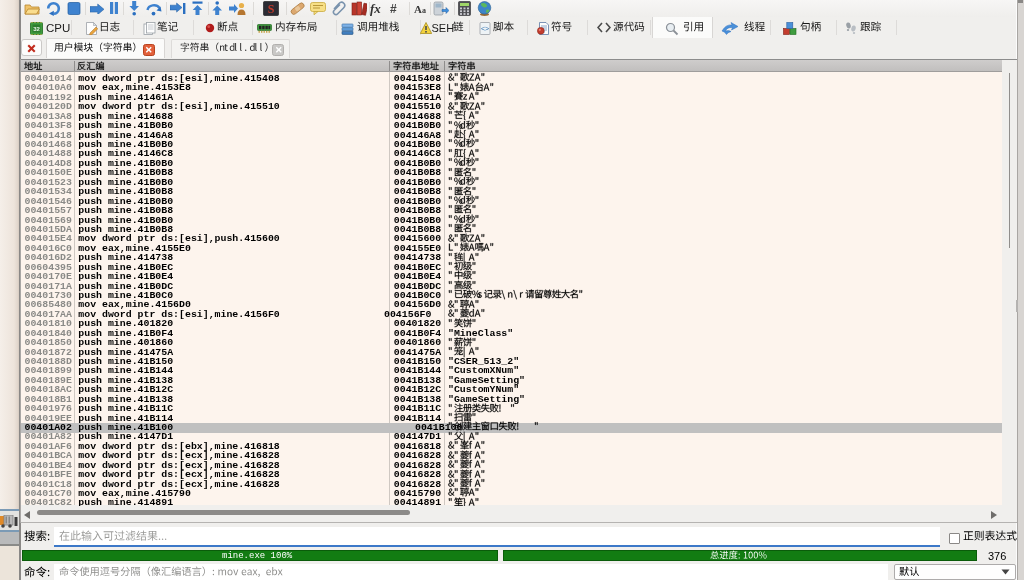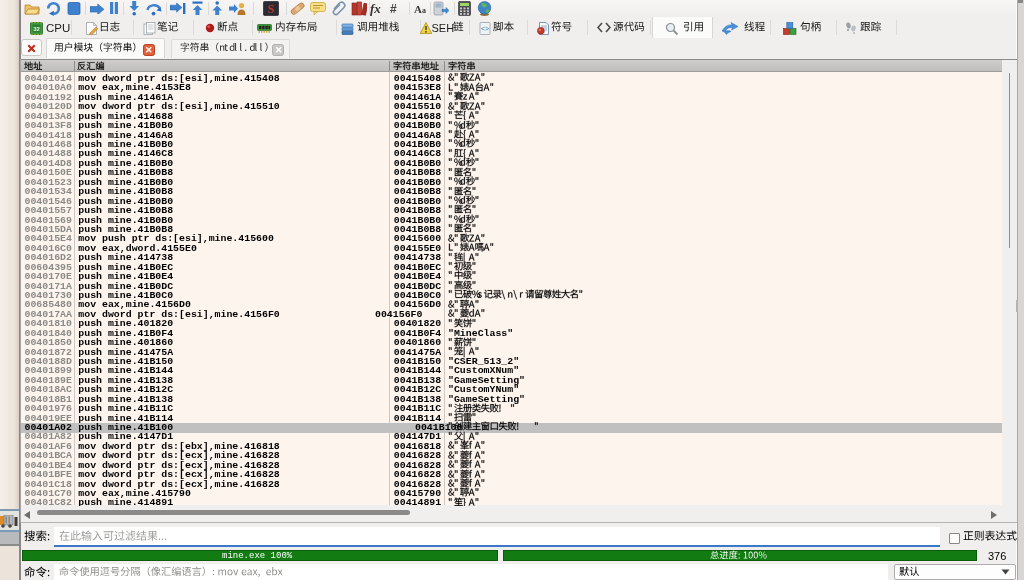--- a/index.html
+++ b/index.html
@@ -761,34 +761,34 @@
 <div class="m" style="position:absolute;left:393.8px;top:224.93px;color:#000">0041B0B8</div>
 <svg class="" style="position:absolute;left:448px;top:224.328px;overflow:visible" width="30" height="12">
     <g fill="#000" stroke="#000" stroke-width="22" transform="translate(0,7.52) scale(0.009400,-0.009400)">
       <use href="#g0022" x="0"></use>
       <use href="#g533F" x="632"></use>
       <use href="#g540D" x="1579"></use>
       <use href="#g0022" x="2526"></use>
     </g>
   </svg>
 <div class="m" style="position:absolute;left:24.5px;top:234.36px;color:#8a8a87">004015E4</div>
-<div class="m" style="position:absolute;left:78.3px;top:234.36px;color:#000">mov push ptr ds:[esi],mine.415600</div>
+<div class="m" style="position:absolute;left:78.3px;top:234.36px;color:#000">mov dword ptr ds:[esi],push.415600</div>
 <div class="m" style="position:absolute;left:393.8px;top:234.36px;color:#000">00415600</div>
 <svg class="" style="position:absolute;left:448px;top:233.761px;overflow:visible" width="39" height="12">
     <g fill="#000" stroke="#000" stroke-width="22" transform="translate(0,7.52) scale(0.009400,-0.009400)">
       <use href="#g0026" x="0"></use>
       <use href="#g0022" x="632"></use>
       <use href="#g6B4C" x="1264"></use>
       <use href="#g005A" x="2211"></use>
       <use href="#g0041" x="2843"></use>
       <use href="#g0022" x="3474"></use>
     </g>
   </svg>
 <div class="m" style="position:absolute;left:24.5px;top:243.79px;color:#8a8a87">004016C0</div>
-<div class="m" style="position:absolute;left:78.3px;top:243.79px;color:#000">mov eax,dword.4155E0</div>
+<div class="m" style="position:absolute;left:78.3px;top:243.79px;color:#000">mov eax,mine.4155E0</div>
 <div class="m" style="position:absolute;left:393.8px;top:243.79px;color:#000">004155E0</div>
 <svg class="" style="position:absolute;left:448px;top:243.194px;overflow:visible" width="48" height="12">
     <g fill="#000" stroke="#000" stroke-width="22" transform="translate(0,7.52) scale(0.009400,-0.009400)">
       <use href="#g004C" x="0"></use>
       <use href="#g0022" x="632"></use>
       <use href="#g5A4A" x="1264"></use>
       <use href="#g0041" x="2211"></use>
       <use href="#g55CE" x="2843"></use>
       <use href="#g0041" x="3789"></use>
       <use href="#g0022" x="4421"></use>
@@ -871,21 +871,21 @@
     <g fill="#000" stroke="#000" stroke-width="22" transform="translate(0,7.52) scale(0.009400,-0.009400)">
       <use href="#g0026" x="0"></use>
       <use href="#g0022" x="632"></use>
       <use href="#g8064" x="1264"></use>
       <use href="#g0041" x="2211"></use>
       <use href="#g0022" x="2843"></use>
     </g>
   </svg>
 <div class="m" style="position:absolute;left:24.5px;top:309.82px;color:#8a8a87">004017AA</div>
 <div class="m" style="position:absolute;left:78.3px;top:309.82px;color:#000">mov dword ptr ds:[esi],mine.4156F0</div>
-<div class="m" style="position:absolute;left:375px;top:309.82px;color:#000">004156F0</div>
+<div class="m" style="position:absolute;left:384px;top:309.82px;color:#000">004156F0</div>
 <svg class="" style="position:absolute;left:448px;top:309.225px;overflow:visible" width="39" height="12">
     <g fill="#000" stroke="#000" stroke-width="22" transform="translate(0,7.52) scale(0.009400,-0.009400)">
       <use href="#g0026" x="0"></use>
       <use href="#g0022" x="632"></use>
       <use href="#g5914" x="1264"></use>
       <use href="#g0064" x="2211"></use>
       <use href="#g0041" x="2843"></use>
       <use href="#g0022" x="3474"></use>
     </g>
   </svg>

